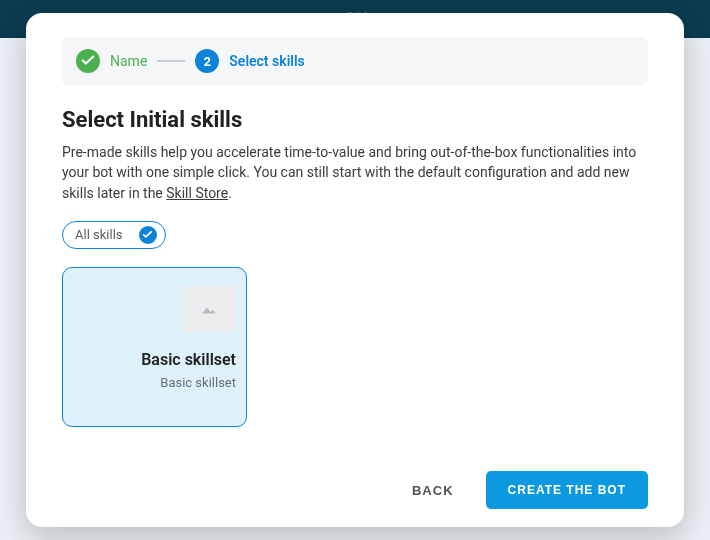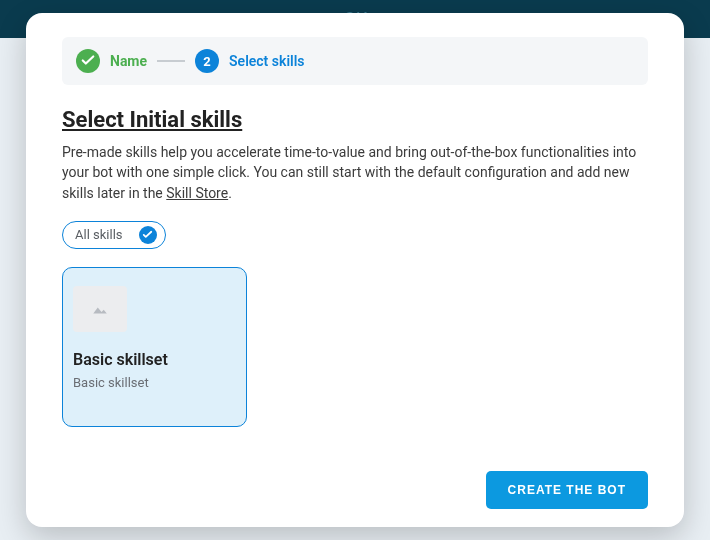--- a/index.html
+++ b/index.html
@@ -33,26 +33,26 @@
       margin-bottom: 22px;
     }
     .step-circle {
       width: 24px; height: 24px; border-radius: 50%;
       display: inline-flex; align-items: center; justify-content: center;
       color: #fff; font-size: 13px; font-weight: 700;
     }
     .step-done { background: #4caf50; }
     .step-done svg { width: 14px; height: 14px; }
     .step-current { background: #0c83d9; }
-    .step-label-done { color: #4caf50; font-weight: 700; font-size: 14px; }
+    .step-label-done { color: #4caf50; font-weight: 400; font-size: 14px; }
     .step-label-current { color: #0c83d9; font-weight: 600; font-size: 14px; }
     .step-connector { width: 28px; height: 2px; background: #c7ccd1; }
 
     
-    .page-title { font-size: 22px; font-weight: 700; color: #222; margin-bottom: 10px; text-decoration: underline; }
+    .page-title { font-size: 22px; font-weight: 700; color: #222; margin-bottom: 10px; }
     .page-desc { font-size: 14px; color: #3c3c3c; line-height: 1.45; margin-bottom: 18px; }
     .page-desc .link { text-decoration: underline; cursor: pointer; }
 
     
     .filter-row { margin-bottom: 18px; }
     .pill {
       display: inline-flex; align-items: center; gap: 16px;
       border: 1.5px solid #0c83d9; border-radius: 20px;
       padding: 4px 8px 4px 12px; cursor: pointer;
     }
@@ -62,21 +62,21 @@
       background: #0c83d9; display: inline-flex; align-items: center; justify-content: center;
     }
     .pill-check svg { width: 11px; height: 11px; }
 
     
     .card-row { display: flex; gap: 16px; flex: 1; }
     .skill-card {
       width: 185px; height: 160px;
       border: 1.5px solid #0c83d9; border-radius: 10px;
       background: #def0fa;
-      display: flex; flex-direction: column; align-items: flex-start;
+      display: flex; flex-direction: column; align-items: flex-end;
       padding: 18px 10px 10px 10px; cursor: pointer;
     }
     .card-img-placeholder {
       width: 54px; height: 46px; background: #ecedef; border-radius: 4px;
       display: flex; align-items: center; justify-content: center;
       margin-bottom: 18px;
     }
     .card-img-placeholder svg { width: 18px; height: 12px; fill: #b7bbc1; }
     .card-title { font-size: 16px; font-weight: 600; color: #222; margin-bottom: 6px; }
     .card-sub   { font-size: 13px; color: #6a6e74; }
@@ -139,17 +139,18 @@
           <svg viewBox="0 0 24 16">
               <path d="M3 14 L9 6 L14 12 L17 9 L21 14 Z"></path>
             </svg>
         </div>
         <div class="card-title">Basic skillset</div>
         <div class="card-sub">Basic skillset</div>
       </div>
     </div>
 
     <div class="footer">
+      <button class="btn-back">BACK</button>
       <button class="btn-primary">CREATE THE BOT</button>
     </div>
 
   </div>
 </div>
 
 </body></html>

